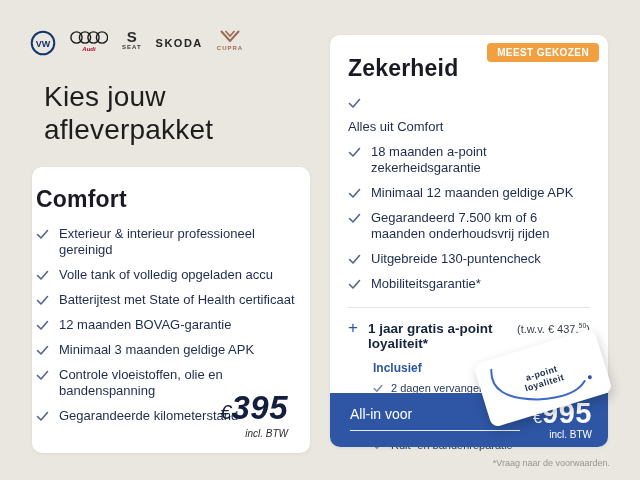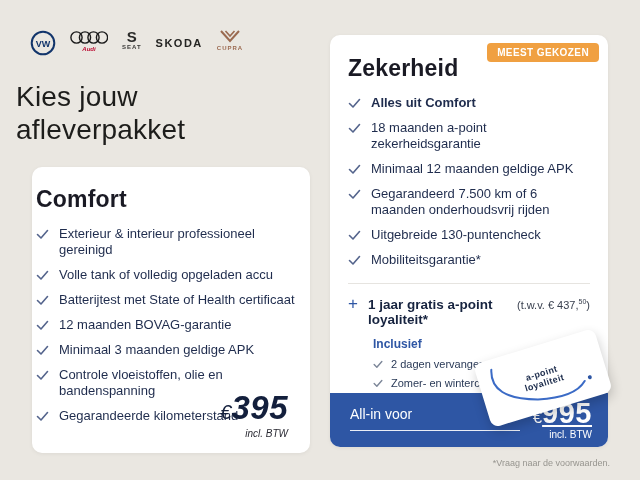--- a/index.html
+++ b/index.html
@@ -16,42 +16,42 @@
   .brandbar { position:absolute; left:30px; top:30px; display:flex; gap:14px; align-items:flex-start; }
   .brand { display:flex; flex-direction:column; align-items:center; gap:1px; }
   .brand-sub { font-size:6px; font-weight:700; letter-spacing:1px; color:#3A3A38; }
   .brand-sub.audi { color:#BB0A30; letter-spacing:0; font-style:italic; font-weight:700; }
   .brand-sub.cupra { color:#9B6A50; }
   .seat-s { font-size:15px; font-weight:800; color:#2B2B29; line-height:13px; }
   .skoda-word { font-size:11px; font-weight:800; letter-spacing:1.5px; color:#242422; margin-top:7px; }
 
   
   .page-title {
-    position:absolute; left:16px; top:80px;
+    position:absolute; left:44px; top:80px;
     font-size:28px; line-height:33px; font-weight:500; color:#1D1D1B;
     letter-spacing:0.2px;
   }
 
   
   .card {
     position:absolute; background:#FFFFFF; border-radius:10px;
     box-shadow:0 1px 4px rgba(0,0,0,0.06);
   }
   .card-comfort { left:32px; top:167px; width:278px; height:286px; padding:19px 4px; }
   .card-zekerheid { left:330px; top:35px; width:278px; height:412px; padding:20px 18px; }
 
   .card h2 { font-size:23px; font-weight:700; color:#1A1A24; margin-bottom:13px; letter-spacing:0.2px; }
 
   ul.check-list { list-style:none; }
   ul.check-list li {
     display:flex; gap:10px; align-items:flex-start;
     font-size:13px; line-height:16px; color:#1F2C4D;
     margin-bottom:9px;
   }
-  ul.check-list li.bold { font-weight:700; }
+  ul.check-list li.bold { font-weight:400;flex-direction:column; }
   .chk { flex:0 0 auto; margin-top:3px; }
 
   
   .price-block { position:absolute; right:22px; bottom:14px; text-align:right;font-style:italic; }
   .price-cur { font-size:20px; font-weight:500; color:#131F3C; }
   .price-num { font-size:33px; font-weight:600; color:#131F3C; letter-spacing:0.5px; }
   .price-note { font-size:10px; color:#2A2A33; margin-top:1px; }
 
   
   .badge {
@@ -96,21 +96,21 @@
   
   .allin-footer {
     position:absolute; left:0; right:0; bottom:0; height:54px;
     background:#2E56A4; border-radius:0 0 10px 10px;
     color:#fff;
   }
   .allin-label { position:absolute; left:20px; top:13px; font-size:14px; font-weight:500; }
   .allin-line { position:absolute; left:20px; top:37px; width:170px; border-top:1px solid rgba(255,255,255,0.9); }
   .allin-price { position:absolute; right:16px; top:4px; }
   .allin-cur { font-size:17px; font-weight:500; }
-  .allin-num { font-size:29px; font-weight:600; letter-spacing:0.5px;text-decoration:underline; }
+  .allin-num { font-size:29px; font-weight:600; letter-spacing:0.5px; }
   .allin-note { position:absolute; right:16px; top:36px; font-size:10px; }
 
   .footnote { position:absolute; right:30px; bottom:12px; font-size:9px; color:#97958F; }
 </style>
 </head>
 <body>
 
 <div class="brandbar">
   <div class="brand">
     <svg width="26" height="26" viewBox="0 0 26 26">

